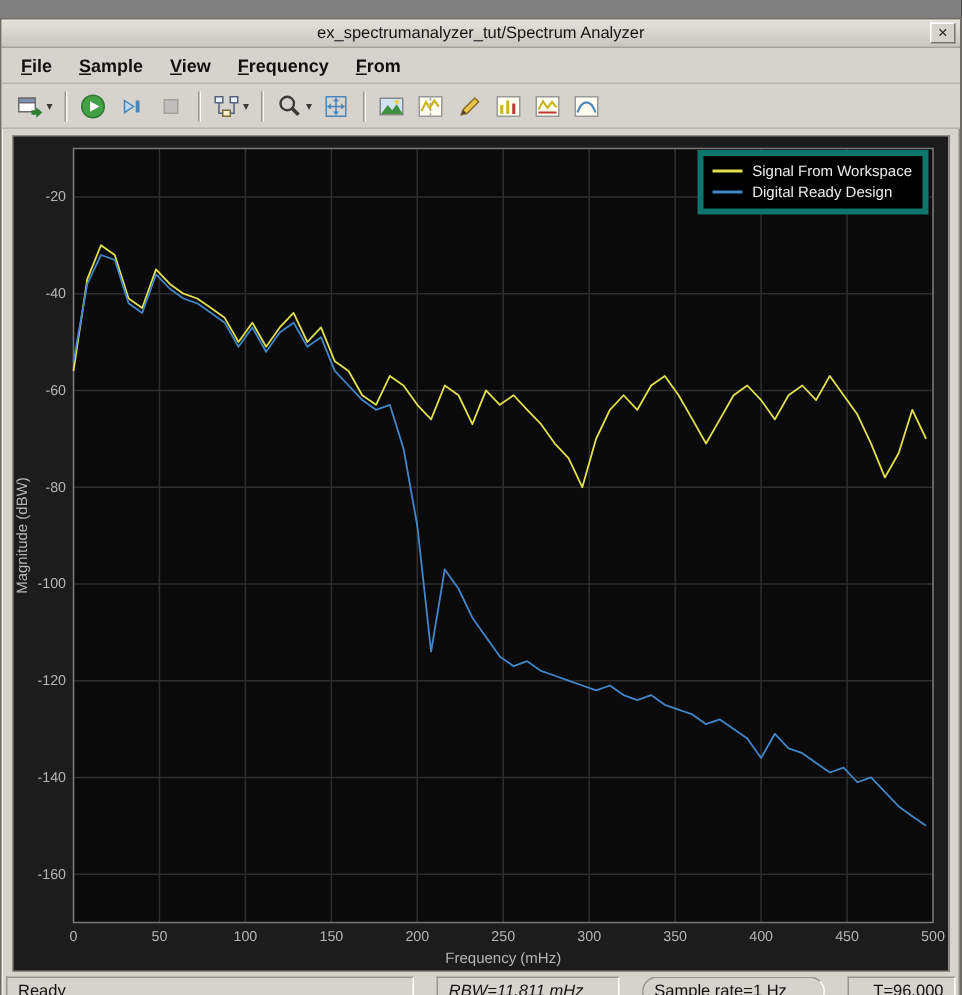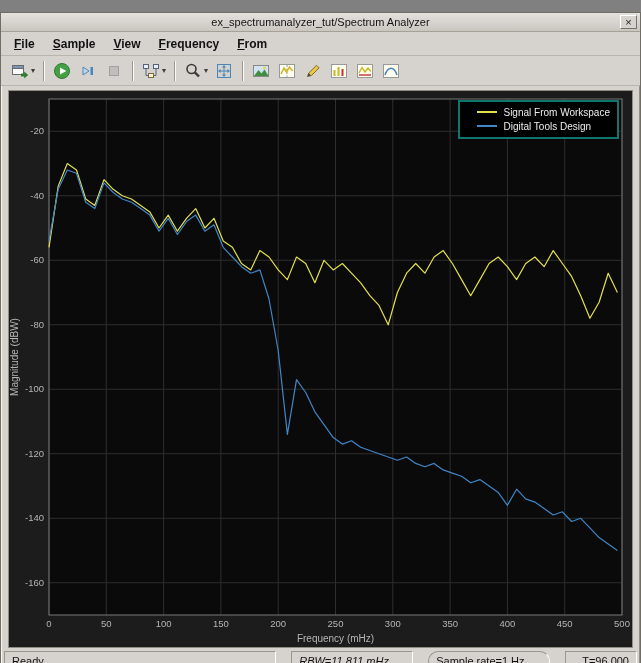--- a/index.html
+++ b/index.html
@@ -38,21 +38,21 @@
   .tb-btn.disabled { opacity: 0.75; }
   .tb-sep { width: 1px; height: 20px; background: #9b9890; box-shadow: 1px 0 0 #fbfaf8; margin: 0 5px; }
   .caret { font-size: 8px; color: #3a3a3a; margin-left: 1px; }
   .plot-panel {
     flex: 1 1 auto; margin: 4px 7px 3px 7px; position: relative;
     background: #1c1c1c; border: 1px solid #8f8d85;
   }
   #chart-svg { position: absolute; left: 0; top: 0; }
   .legend {
     position: absolute; top: 9px; right: 13px; z-index: 2;
-    background: #000; border: 2px solid #0f766e; padding: 3px 7px 4px 17px;
+    background: #000; border: 4px solid #0f766e; padding: 3px 7px 4px 6px;
     font-size: 10px; color: #ececec; line-height: 13px;
   }
   .legend-row { display: flex; align-items: center; gap: 6px; height: 14px; }
   .legend-swatch { width: 20px; height: 2px; flex: 0 0 20px; }
   .statusbar {
     flex: 0 0 20px; height: 20px; margin: 0 3px 3px 3px;
     display: flex; gap: 15px; font-size: 11px; color: #111;
   }
   .status-cell {
     border: 1px solid; border-color: #9a968e #ffffff #ffffff #9a968e;
@@ -242,21 +242,21 @@
         <text x="326.5" y="551" fill="#b5b5b5" font-size="10" text-anchor="middle" font-family="Liberation Sans, sans-serif">Frequency (mHz)</text>
         <text transform="translate(9 266) rotate(-90)" fill="#b5b5b5" font-size="10" text-anchor="middle" font-family="Liberation Sans, sans-serif">Magnitude (dBW)</text>
       </svg>
     <div class="legend">
       <div class="legend-row">
         <span class="legend-swatch" style="background: rgb(227, 224, 78);"></span>
         <span>Signal From Workspace</span>
       </div>
       <div class="legend-row">
         <span class="legend-swatch" style="background: rgb(64, 134, 200);"></span>
-        <span>Digital Tools Design</span>
+        <span>Digital Ready Design</span>
       </div>
     </div>
   </div>
 
   <div class="statusbar">
     <div class="status-cell status-ready">Ready</div>
     <div class="status-cell status-rbw">RBW=11.811 mHz</div>
     <div class="status-cell status-rate">Sample rate=1 Hz</div>
     <div class="status-cell status-time">T=96.000</div>
   </div>

